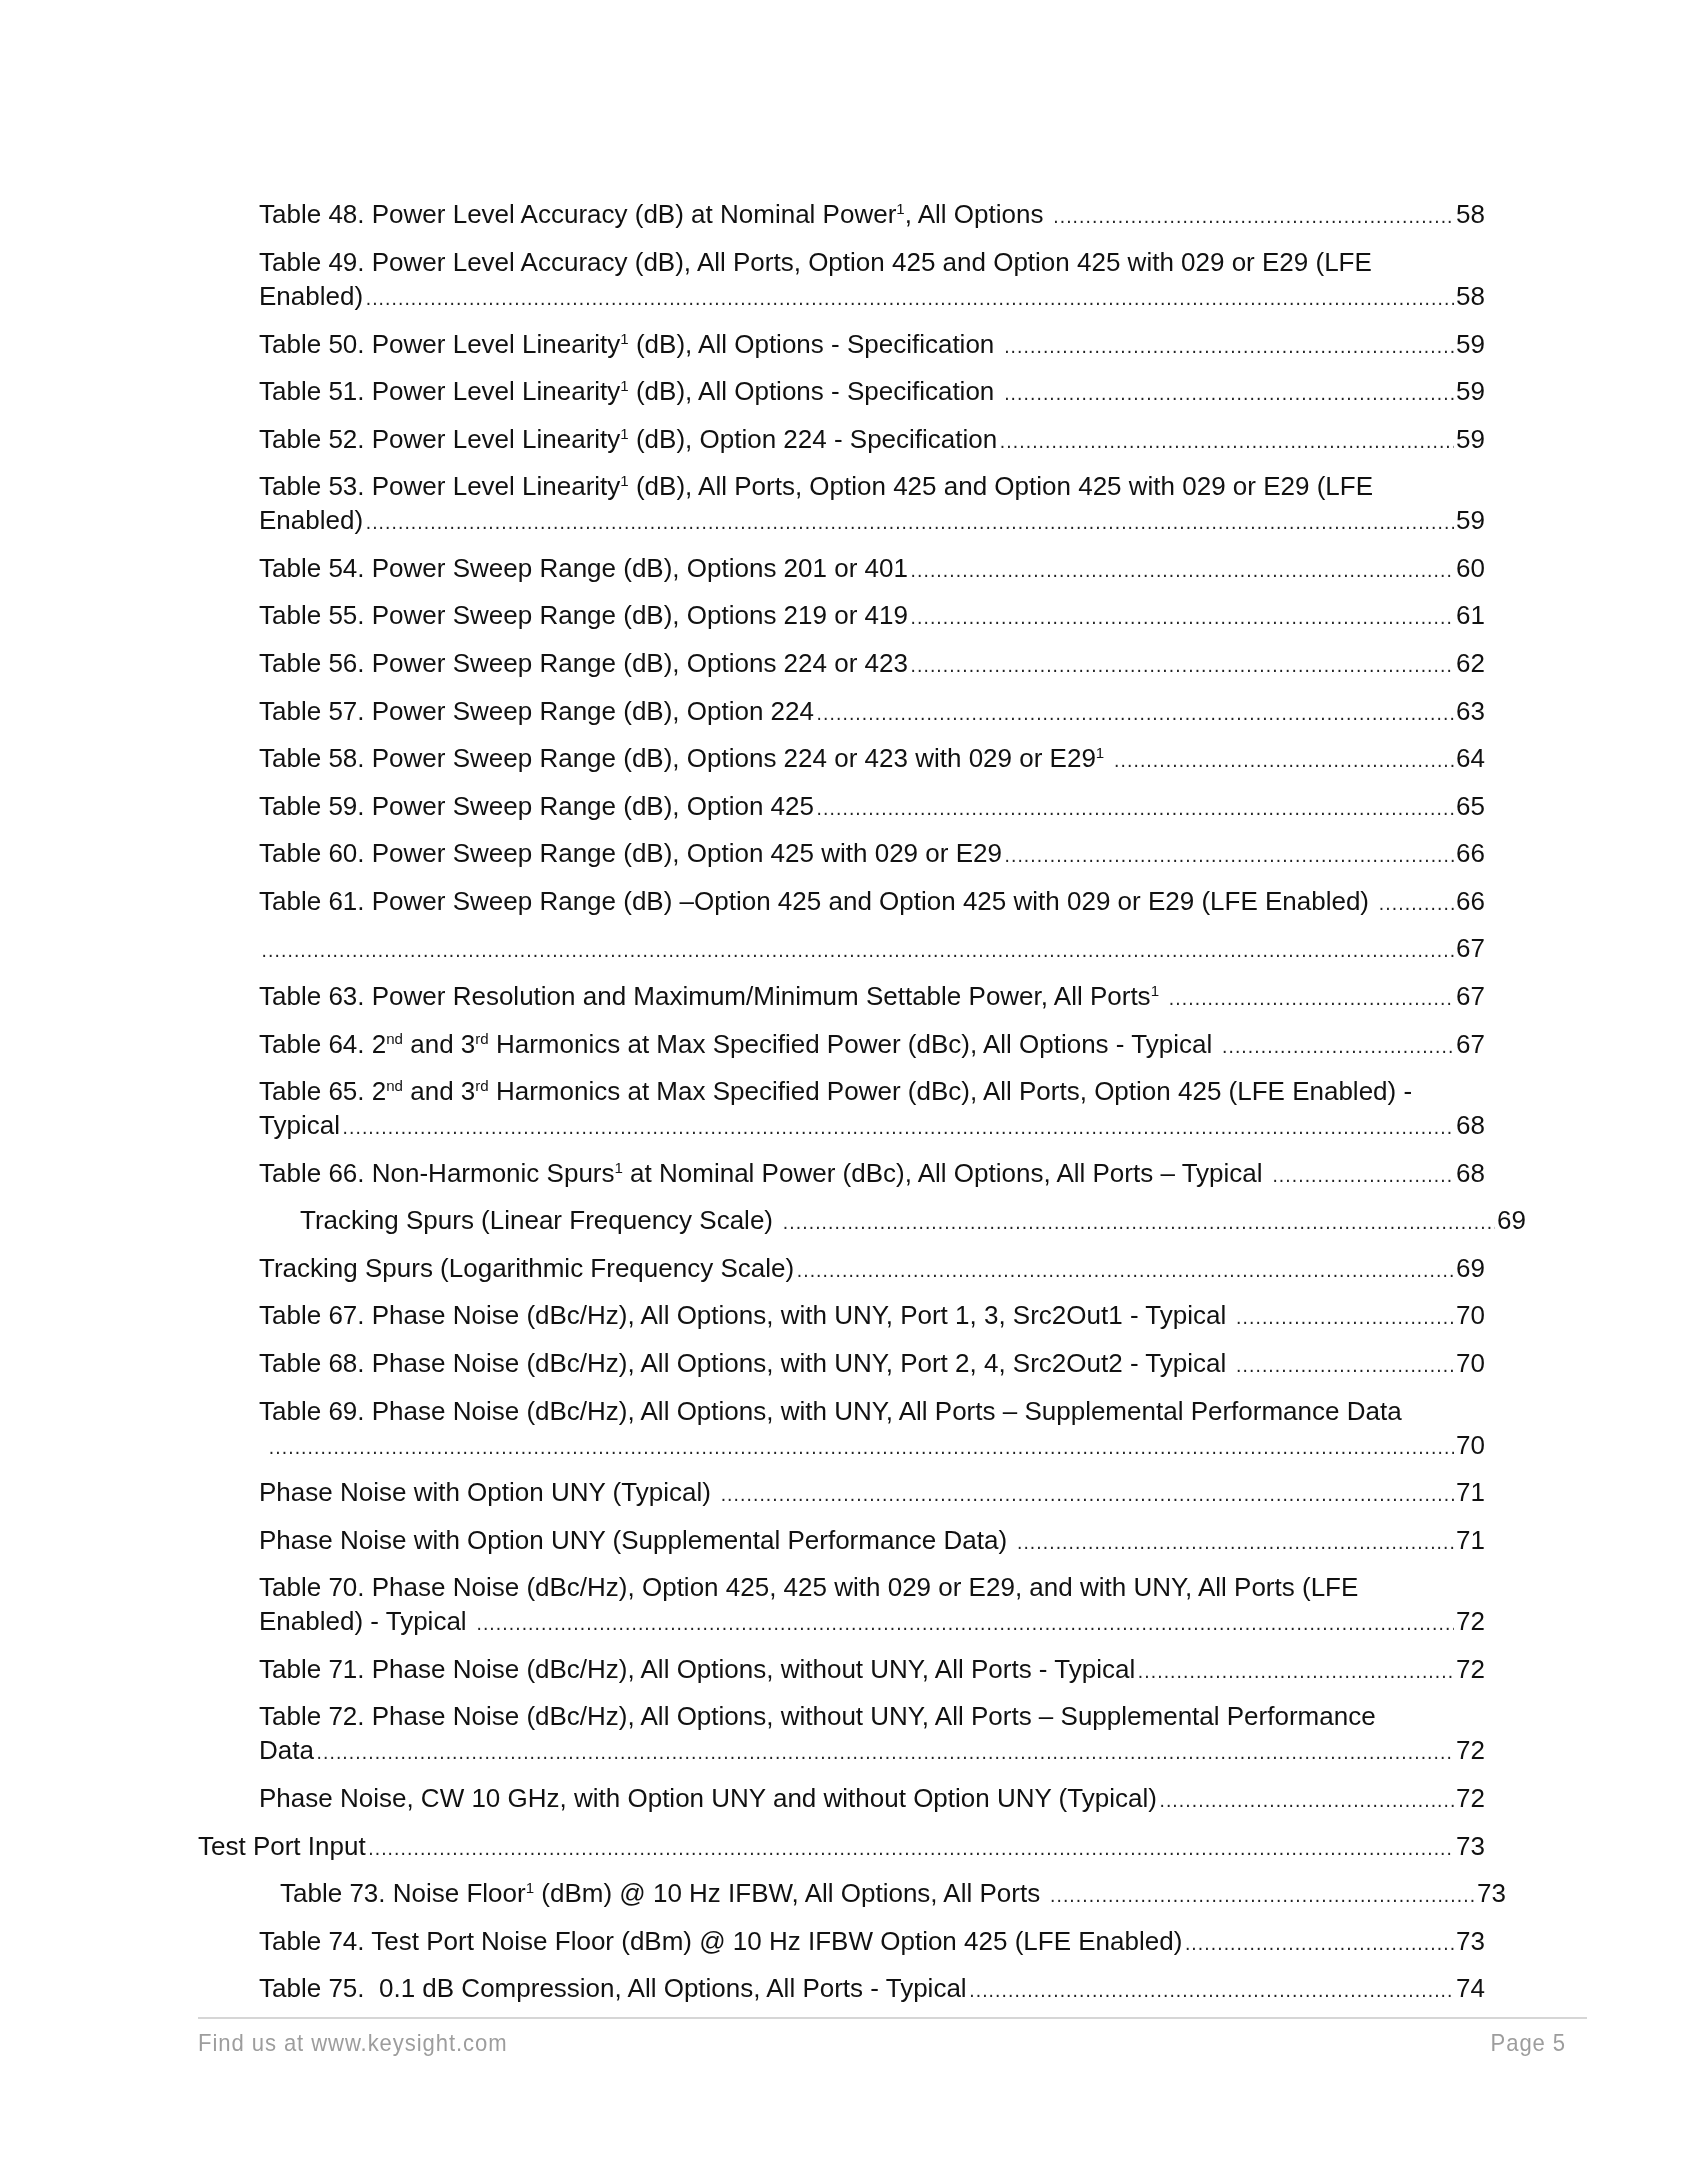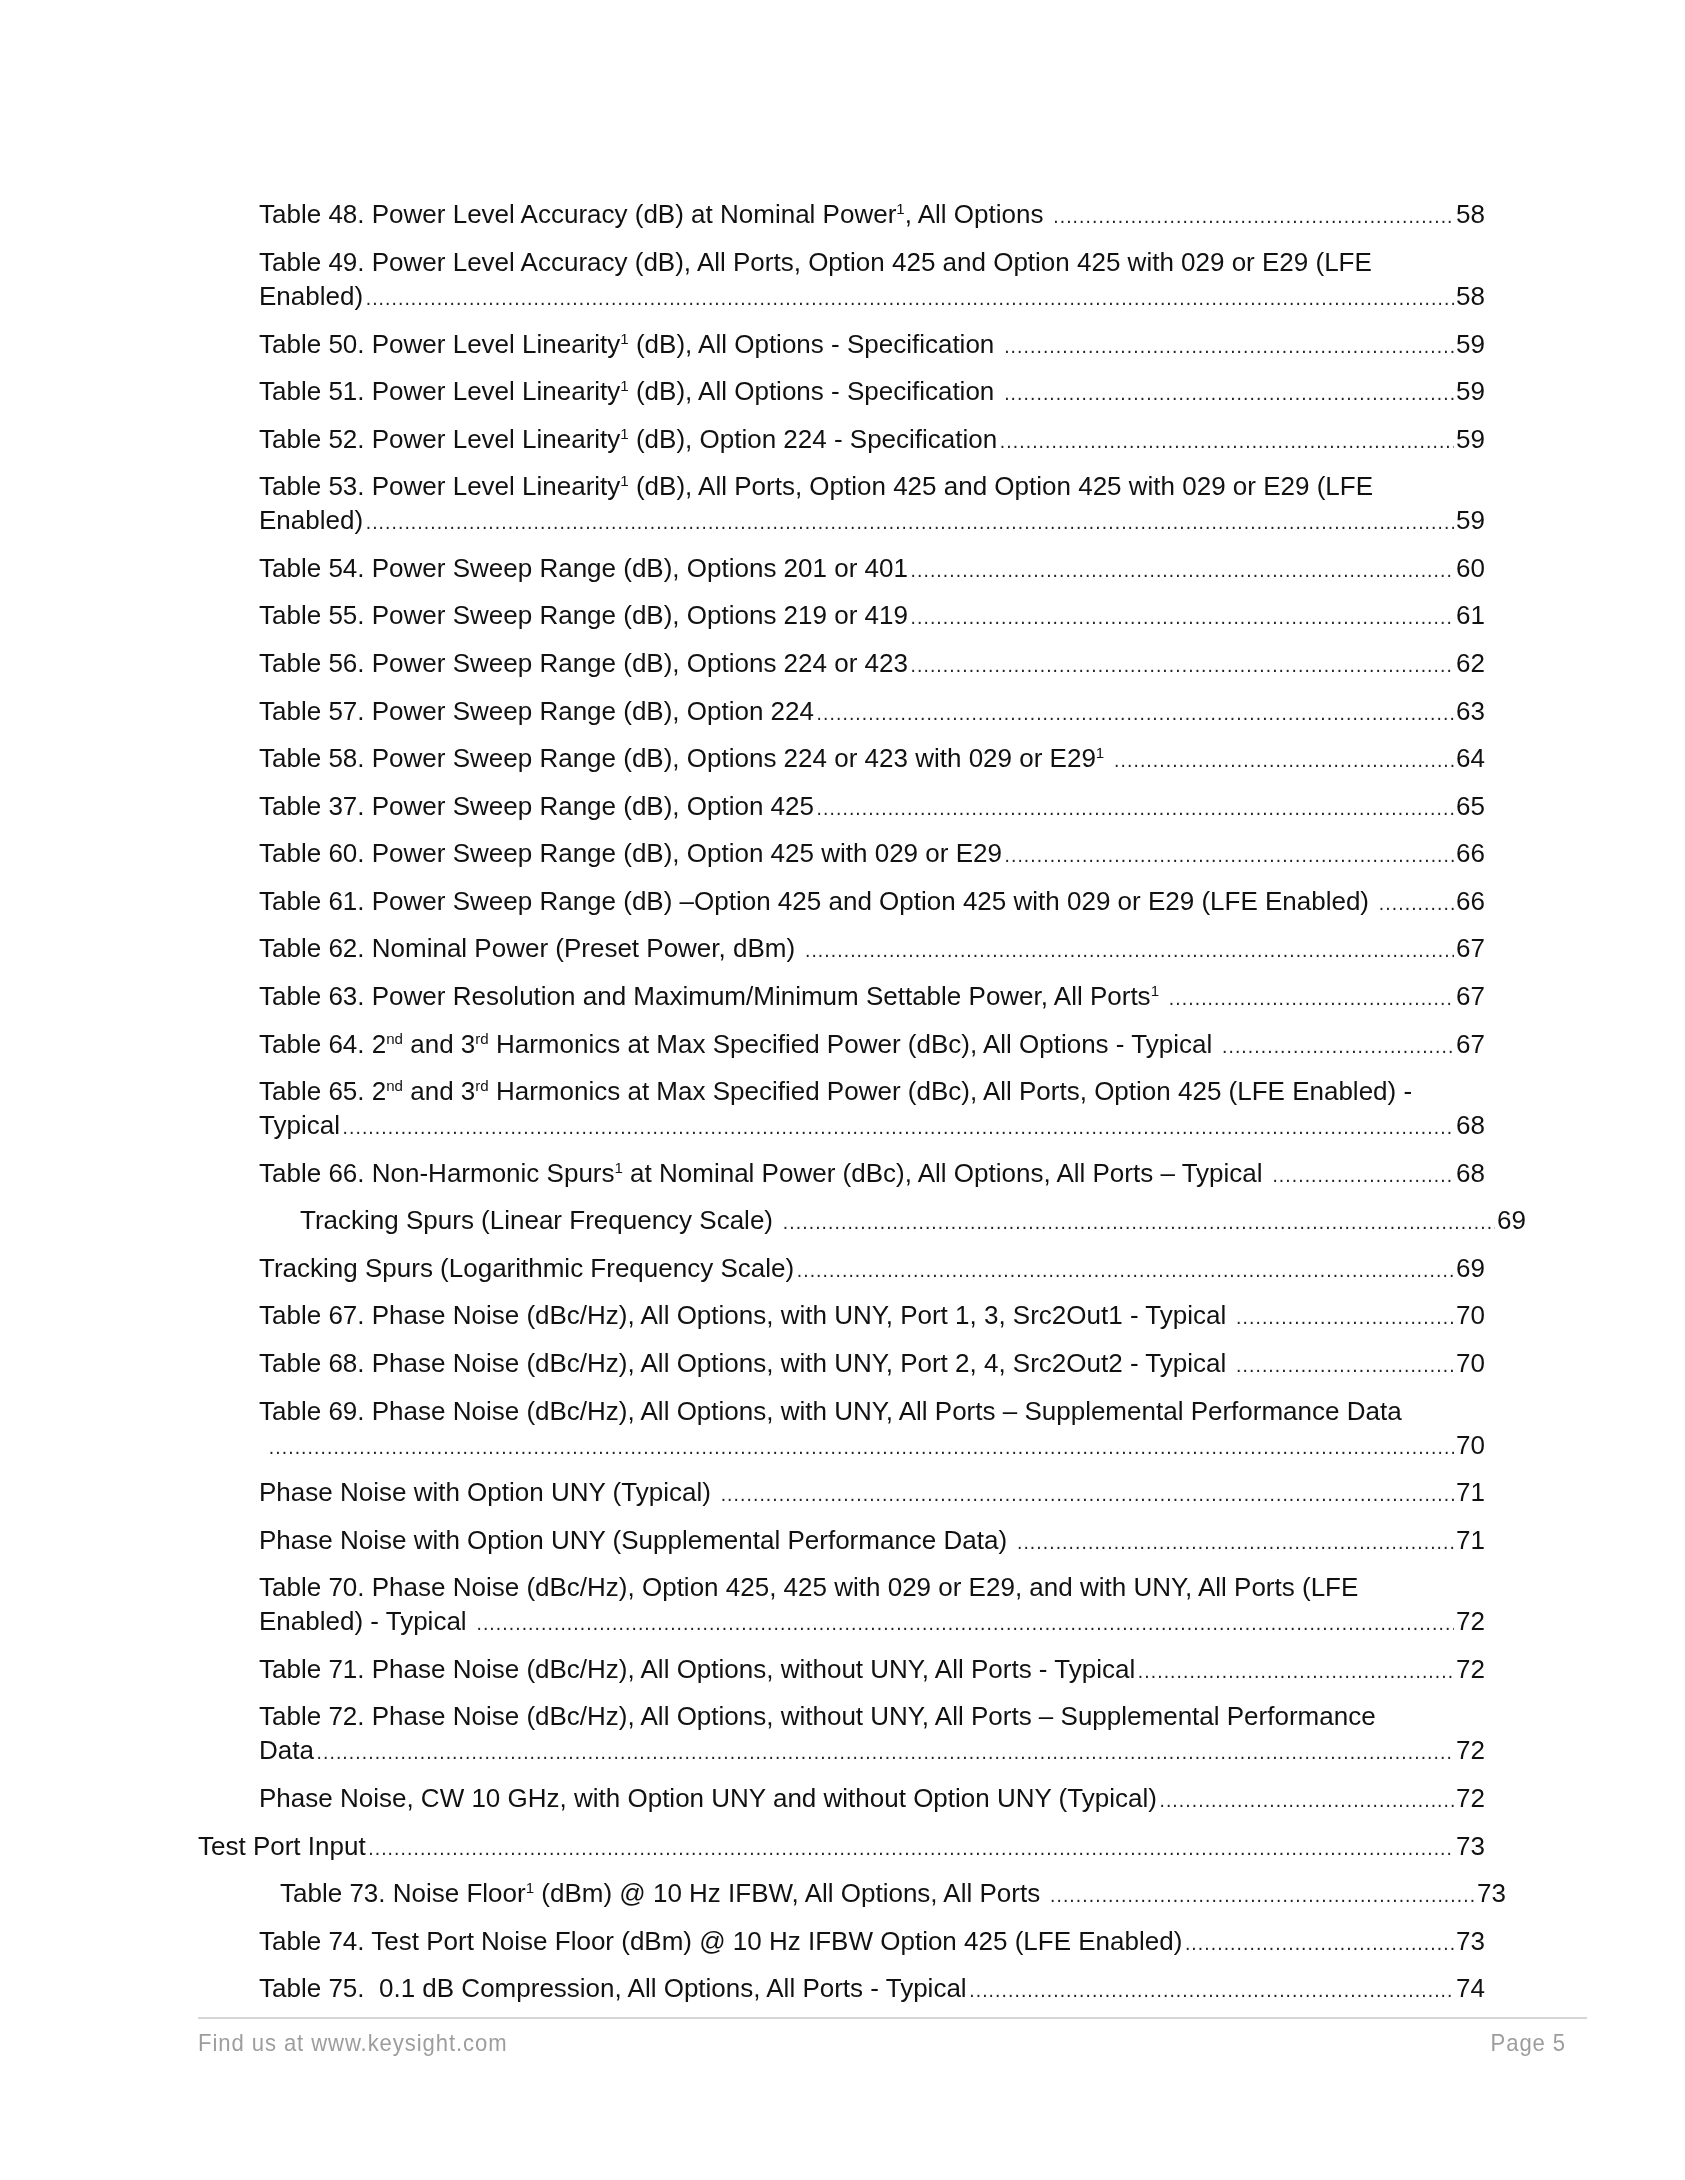--- a/index.html
+++ b/index.html
@@ -173,42 +173,41 @@
     </div>
     <div class="toc-entry">
       <div class="toc-line lvl2" style="top: 742px;">
         <span class="line-text">Table 58. Power Sweep Range (dB), Options 224 or 423 with 029 or E29<sup>1</sup> </span>
         <span class="leader"></span>
         <span class="page-num">64</span>
       </div>
     </div>
     <div class="toc-entry">
       <div class="toc-line lvl2" style="top: 790px;">
-        <span class="line-text">Table 37. Power Sweep Range (dB), Option 425</span>
+        <span class="line-text">Table 59. Power Sweep Range (dB), Option 425</span>
         <span class="leader"></span>
         <span class="page-num">65</span>
       </div>
     </div>
     <div class="toc-entry">
       <div class="toc-line lvl2" style="top: 837px;">
         <span class="line-text">Table 60. Power Sweep Range (dB), Option 425 with 029 or E29</span>
         <span class="leader"></span>
         <span class="page-num">66</span>
       </div>
     </div>
     <div class="toc-entry">
       <div class="toc-line lvl2" style="top: 885px;">
         <span class="line-text">Table 61. Power Sweep Range (dB) –Option 425 and Option 425 with 029 or E29 (LFE Enabled) </span>
         <span class="leader"></span>
         <span class="page-num">66</span>
       </div>
     </div>
     <div class="toc-entry">
       <div class="toc-line lvl2" style="top: 932px;">
-        <span class="line-text">Table 62. Nominal Power (Preset Power, dBm) </span>
         <span class="leader"></span>
         <span class="page-num">67</span>
       </div>
     </div>
     <div class="toc-entry">
       <div class="toc-line lvl2" style="top: 980px;">
         <span class="line-text">Table 63. Power Resolution and Maximum/Minimum Settable Power, All Ports<sup>1</sup> </span>
         <span class="leader"></span>
         <span class="page-num">67</span>
       </div>

